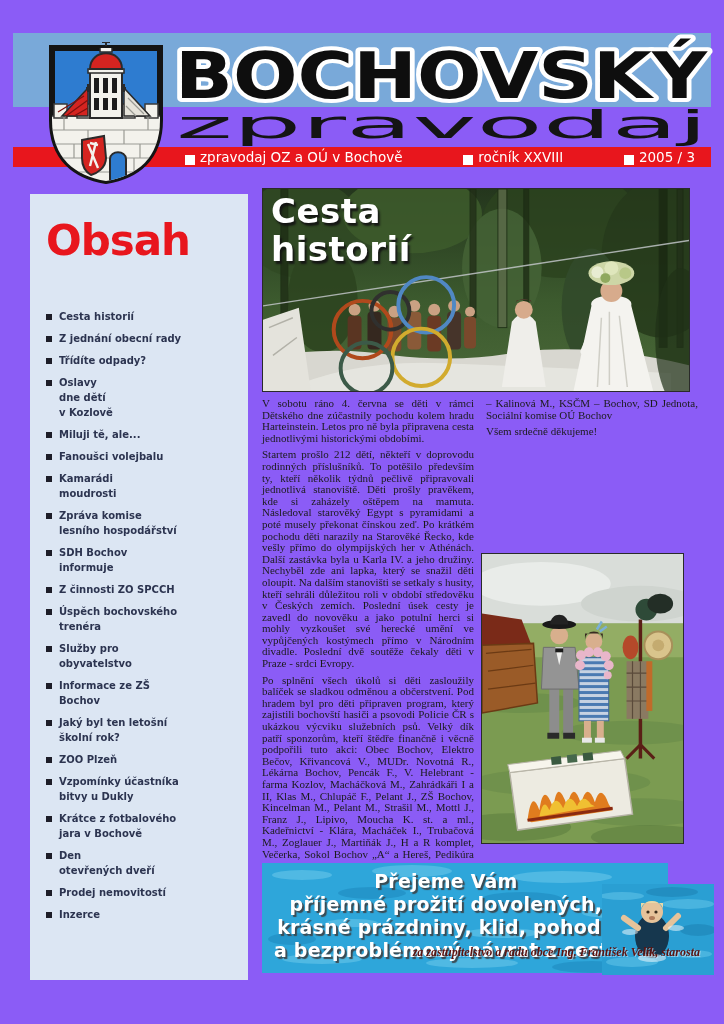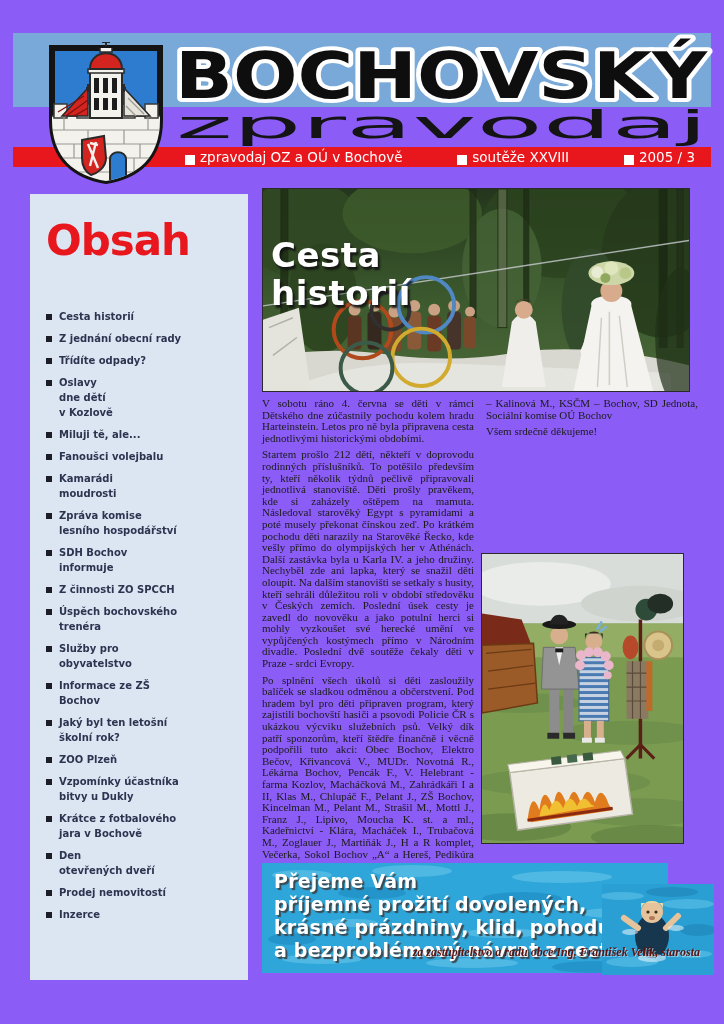--- a/index.html
+++ b/index.html
@@ -23,36 +23,36 @@
   .toc{margin:44px 14px 0 16px;}
   .toc-item{display:flex;margin-bottom:7px;}
   .bullet{flex:0 0 auto;width:6px;height:6px;background:#1d1d28;margin:5px 7px 0 0;}
   .toc-text{font-size:10px;line-height:15px;font-weight:bold;color:#2c3450;}
 
   
   .photo1{position:absolute;left:262px;top:188px;width:428px;height:204px;border:1px solid #2a2a2a;
           box-sizing:border-box;overflow:hidden;}
   .photo1 svg{display:block;}
   .art-title{position:absolute;left:271px;top:192px;color:#fff;font-weight:bold;font-size:34px;
-             line-height:38px;text-shadow:2px 3px 2px rgba(20,20,20,.92);letter-spacing:.5px;margin-top:44px;}
+             line-height:38px;text-shadow:2px 3px 2px rgba(20,20,20,.92);letter-spacing:.5px;}
   .cols{position:absolute;left:262px;top:398px;width:436px;height:472px;
         column-count:2;column-gap:12px;column-fill:auto;
         font-family:"Liberation Serif","DejaVu Serif",serif;font-size:11px;line-height:11.6px;
         color:#1b1b1b;text-align:justify;}
   .cols p{margin:0 0 5px 0;}
   .thanks{font-weight:normal;text-align:left;padding-right:6px;}
   .photo2{position:absolute;left:481px;top:553px;width:203px;height:291px;border:1px solid #2a2a2a;
           box-sizing:border-box;overflow:hidden;z-index:3;background:#fff;}
 
   
   .banner{position:absolute;left:262px;top:863px;width:406px;height:110px;overflow:hidden;z-index:4;}
   .banner svg.water{position:absolute;left:0;top:0;}
   .banner-lines{position:absolute;left:12px;top:7px;}
   .banner-line{color:#fff;font-weight:bold;font-size:19px;line-height:23px;letter-spacing:.2px;
-               text-shadow:2px 2px 1px #3b4a52;white-space:nowrap;}
+               text-shadow:2px 2px 1px #3b4a52;white-space:nowrap;text-align:center;}
   .kidphoto{position:absolute;left:602px;top:884px;width:112px;height:91px;overflow:hidden;z-index:4;}
   .signature{position:absolute;left:316px;top:945px;width:384px;text-align:right;z-index:6;
              font-family:"Liberation Serif","DejaVu Serif",serif;font-style:italic;font-weight:bold;
              font-size:12px;color:#5e130f;text-shadow:1px 1px 0 rgba(220,240,255,.55);}
 </style>
 </head>
 <body>
 
 <div class="page">
 
@@ -67,21 +67,21 @@
       <text x="8" y="36" font-family="DejaVu Sans, sans-serif" font-size="37" font-weight="400" fill="#141414" textLength="532" lengthAdjust="spacingAndGlyphs">zpravodaj</text>
     </svg>
 
     <div class="redbar">
       <span class="itm">
           <span class="sq"></span>
           <span>zpravodaj OZ a OÚ v Bochově</span>
         </span>
       <span class="itm">
           <span class="sq"></span>
-          <span>soutěže XXVIII</span>
+          <span>ročník XXVIII</span>
         </span>
       <span class="itm">
           <span class="sq"></span>
           <span>2005 / 3</span>
         </span>
     </div>
 
     <svg class="arms" viewBox="0 0 124 142">
       <defs>
         <clipPath id="shieldclip">

